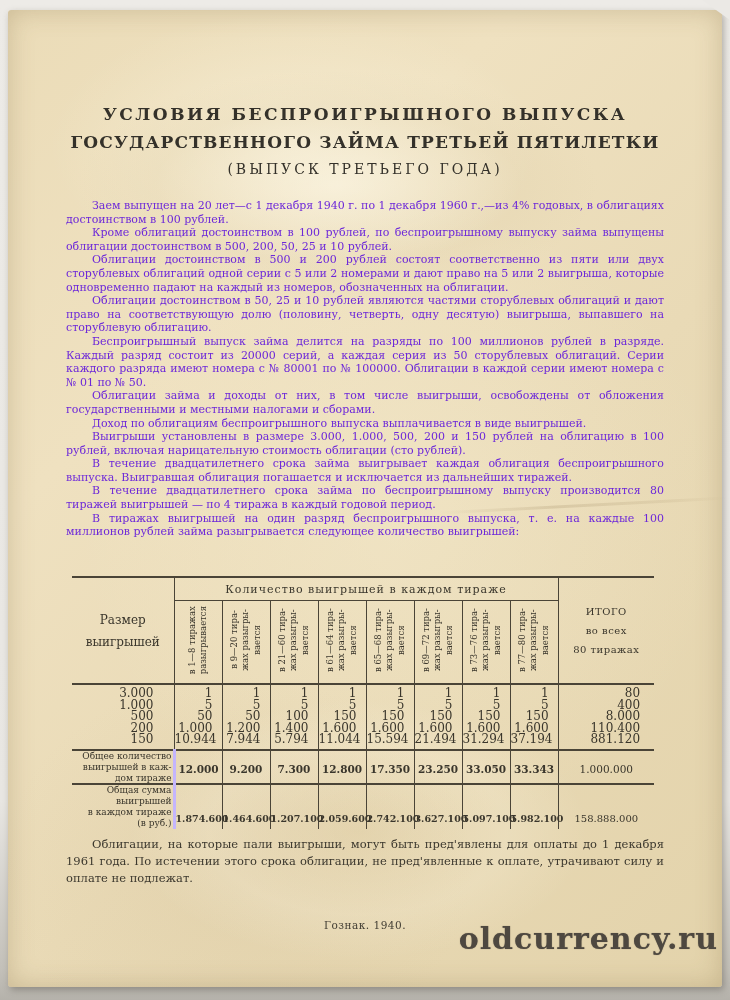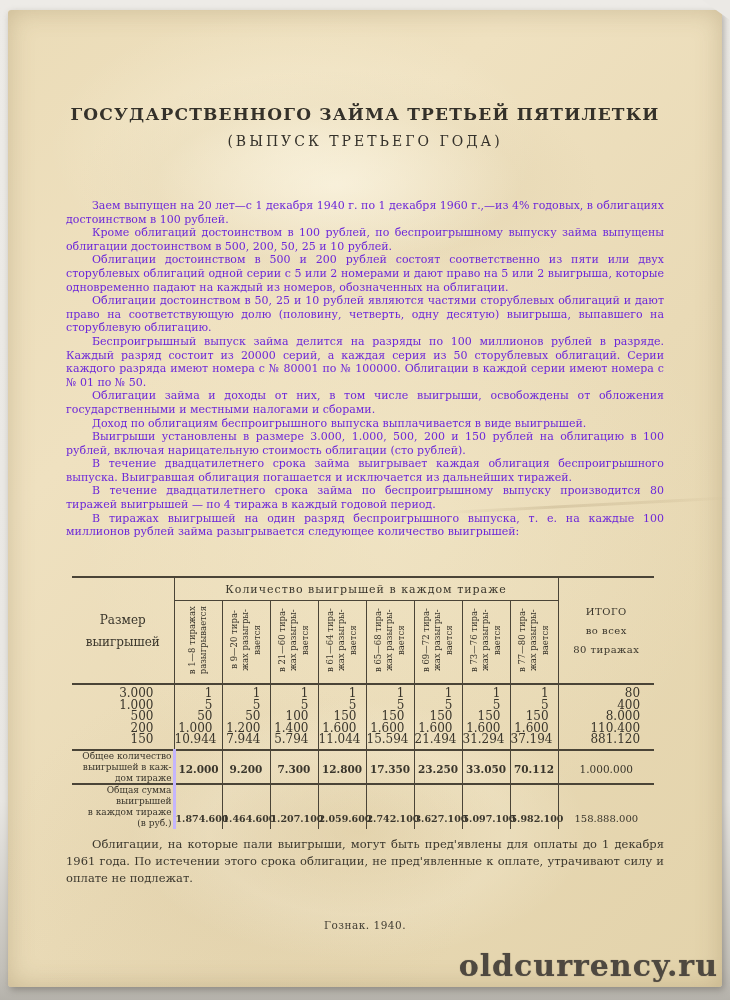--- a/index.html
+++ b/index.html
@@ -39,21 +39,21 @@
 
   .bodytext{position:absolute;left:66px;width:598px;top:199px;color:#6d28d9;}
   .bodytext p{margin:0;font-size:11px;line-height:13.6px;text-align:justify;text-indent:26px;}
 
   .closing{position:absolute;left:66px;width:598px;top:836px;color:#3c382e;
     font-size:11.5px;line-height:17px;text-align:justify;text-indent:26px;margin:0;}
 
   .footer{position:absolute;left:0;right:0;top:919px;text-align:center;
     font-size:10.5px;color:#413d33;letter-spacing:.5px;}
 
-  .watermark{position:absolute;right:12px;top:948px;
+  .watermark{position:absolute;right:12px;top:921px;
     font-family:"DejaVu Serif",serif;font-weight:700;font-size:30px;letter-spacing:1px;
     color:#4e4840;text-shadow:0 0 1px rgba(60,52,40,.55);}
 
   .preline{white-space:pre-line;}
 
   
   .ptable{position:absolute;left:72px;top:576px;border-collapse:collapse;table-layout:fixed;
     width:582px;color:#3a362c;}
   .ptable{border-top:2px solid #4a4437;}
   .ptable th,.ptable td{padding:0;font-weight:400;}
@@ -88,20 +88,21 @@
 <div class="canvas">
 
   <div class="paper">
     <div class="emboss e1"></div>
     <div class="emboss e2"></div>
     <div class="crease"></div>
   </div>
   <div class="corner-cut"></div>
 
   <div class="title">
+    <div class="t1">УСЛОВИЯ БЕСПРОИГРЫШНОГО ВЫПУСКА</div>
     <div class="t2">ГОСУДАРСТВЕННОГО ЗАЙМА ТРЕТЬЕЙ ПЯТИЛЕТКИ</div>
     <div class="t3">(ВЫПУСК ТРЕТЬЕГО ГОДА)</div>
   </div>
 
   <div class="bodytext">
     <p>Заем выпущен на 20 лет—с 1 декабря 1940 г. по 1 декабря 1960 г.,—из 4% годовых, в облигациях достоинством в 100 рублей.</p>
     <p>Кроме облигаций достоинством в 100 рублей, по беспроигрышному выпуску займа выпущены облигации достоинством в 500, 200, 50, 25 и 10 рублей.</p>
     <p>Облигации достоинством в 500 и 200 рублей состоят соответственно из пяти или двух сторублевых облигаций одной серии с 5 или 2 номерами и дают право на 5 или 2 выигрыша, которые одновременно падают на каждый из номеров, обозначенных на облигации.</p>
     <p>Облигации достоинством в 50, 25 и 10 рублей являются частями сторублевых облигаций и дают право на соответствующую долю (половину, четверть, одну десятую) выигрыша, выпавшего на сторублевую облигацию.</p>
     <p>Беспроигрышный выпуск займа делится на разряды по 100 миллионов рублей в разряде. Каждый разряд состоит из 20000 серий, а каждая серия из 50 сторублевых облигаций. Серии каждого разряда имеют номера с № 80001 по № 100000. Облигации в каждой серии имеют номера с № 01 по № 50.</p>
@@ -228,21 +229,21 @@
         <td class="slabel preline">Общее количество
 выигрышей в каж-
 дом тираже</td>
         <td class="sval">12.000</td>
         <td class="sval">9.200</td>
         <td class="sval">7.300</td>
         <td class="sval">12.800</td>
         <td class="sval">17.350</td>
         <td class="sval">23.250</td>
         <td class="sval">33.050</td>
-        <td class="sval">70.112</td>
+        <td class="sval">33.343</td>
         <td class="stot">1.000.000</td>
       </tr>
     </tbody>
     <tbody class="sum sum2">
       <tr>
         <td class="slabel preline">Общая сумма
 выигрышей
 в каждом тираже
 (в руб.)</td>
         <td class="sval">1.874.600</td>

